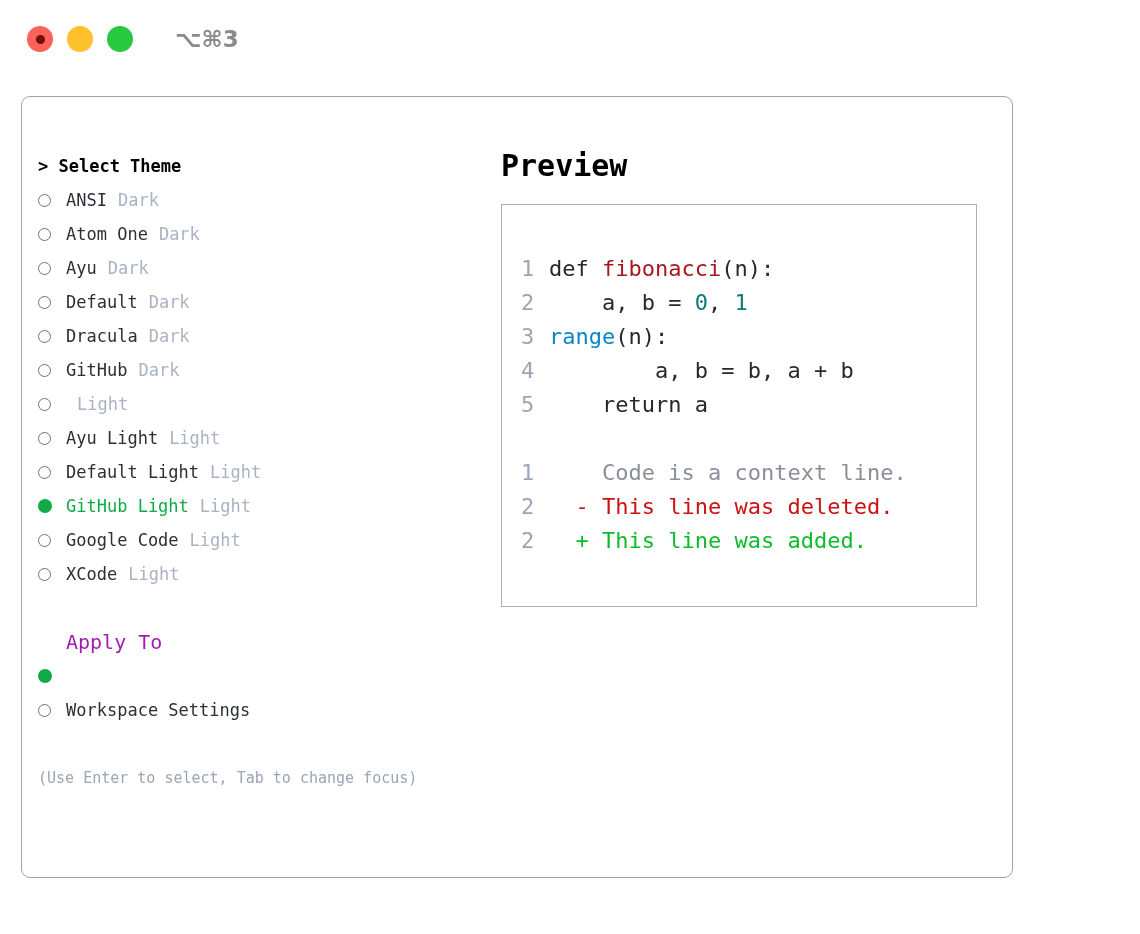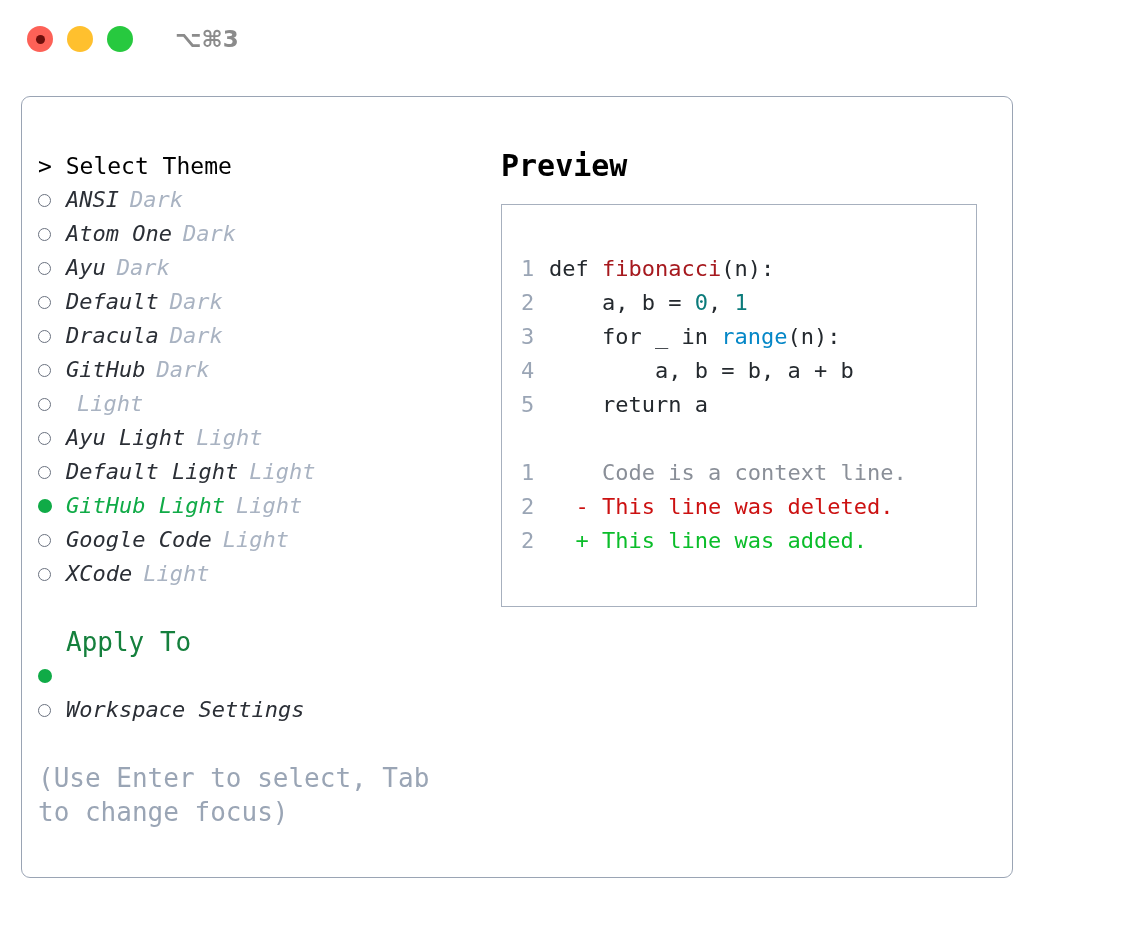--- a/index.html
+++ b/index.html
@@ -82,34 +82,33 @@
   }
 
   
   .left-col {
     position: absolute;
     left: 16px;
     top: 52px;
     width: 450px;
   }
   .list-heading {
-    font-size: 23px;
-    font-weight: normal;
+    font-size: 17px;
+    font-weight: bold;
     color: #000000;
     line-height: 34px;
     white-space: pre;
   }
   .theme-row {
     display: flex;
     align-items: flex-start;
     line-height: 34px;
     height: 34px;
-    font-size: 22px;
-    white-space: pre;
-    font-style: italic;
+    font-size: 17px;
+    white-space: pre;
   }
   .marker {
     width: 28px;
     flex: 0 0 28px;
     display: flex;
     align-items: center;
     justify-content: flex-start;
     height: 34px;
   }
   .bullet-empty {
@@ -133,29 +132,29 @@
     color: #10ab47;
   }
   .theme-badge {
     color: #a9b3c2;
     margin-left: 11px;
   }
 
   .apply-heading {
     margin-top: 34px;
     padding-left: 28px;
-    font-size: 26px;
-    color: #15803d;
+    font-size: 20px;
+    color: #a21caf;
     line-height: 34px;
     white-space: pre;
   }
 
   .hint {
     margin-top: 34px;
-    font-size: 26px;
+    font-size: 15px;
     color: #9aa5b5;
     line-height: 34px;
     width: 400px;
     white-space: pre-wrap;
   }
 
   
   .right-col {
     position: absolute;
     left: 479px;
@@ -250,21 +249,21 @@
         <div class="hint">(Use Enter to select, Tab to change focus)</div>
       </div>
 
       <div class="right-col">
         <div class="preview-heading">Preview</div>
 
         <div class="code-box">
           <div id="code-block">
               <div class="code-line"><span class="ln">1</span><span class="code-text">def </span><span class="tok-fn">fibonacci</span><span class="code-text">(n):</span></div>
               <div class="code-line"><span class="ln">2</span><span class="code-text">    a, b = </span><span class="tok-num">0</span><span class="code-text">, </span><span class="tok-num">1</span></div>
-              <div class="code-line"><span class="ln">3</span><span class="code-text">    for _ in </span><span class="tok-call">range</span><span class="code-text">(n):</span></div>
+              <div class="code-line"><span class="ln">3</span><span class="tok-call">range</span><span class="code-text">(n):</span></div>
               <div class="code-line"><span class="ln">4</span><span class="code-text">        a, b = b, a + b</span></div>
               <div class="code-line"><span class="ln">5</span><span class="code-text">    return a</span></div>
             </div>
           <div class="spacer-line"></div>
           <div id="diff-block">
               <div class="code-line"><span class="ln">1</span><span class="diff-ctx">    </span><span class="diff-ctx">Code is a context line.</span></div>
               <div class="code-line"><span class="ln">2</span><span class="diff-del">  - </span><span class="diff-del">This line was deleted.</span></div>
               <div class="code-line"><span class="ln">2</span><span class="diff-add">  + </span><span class="diff-add">This line was added.</span></div>
             </div>
         </div>

